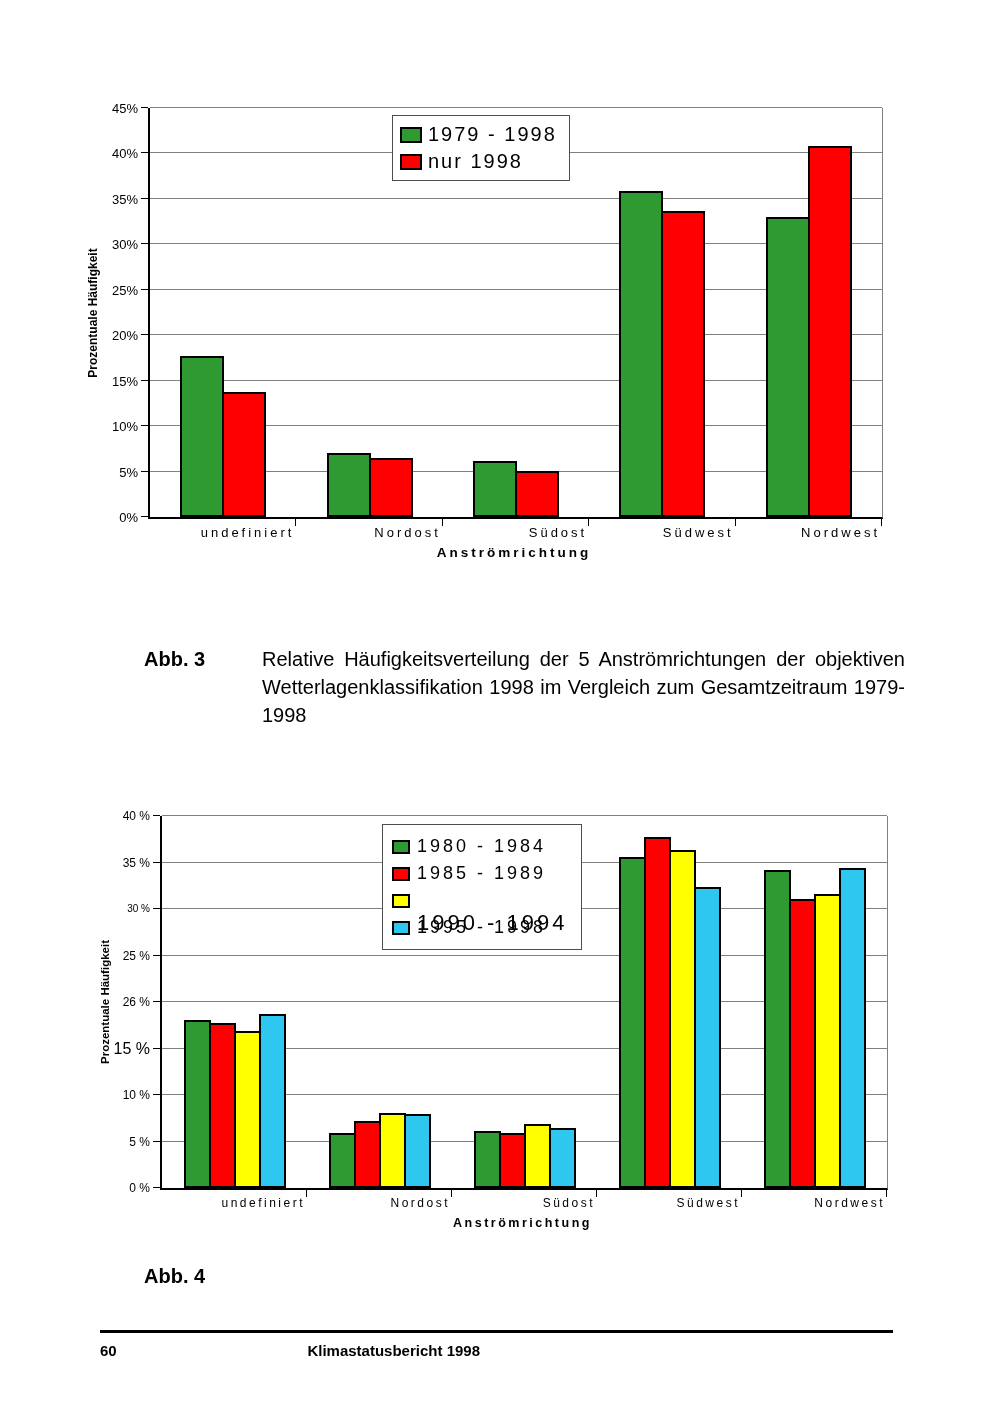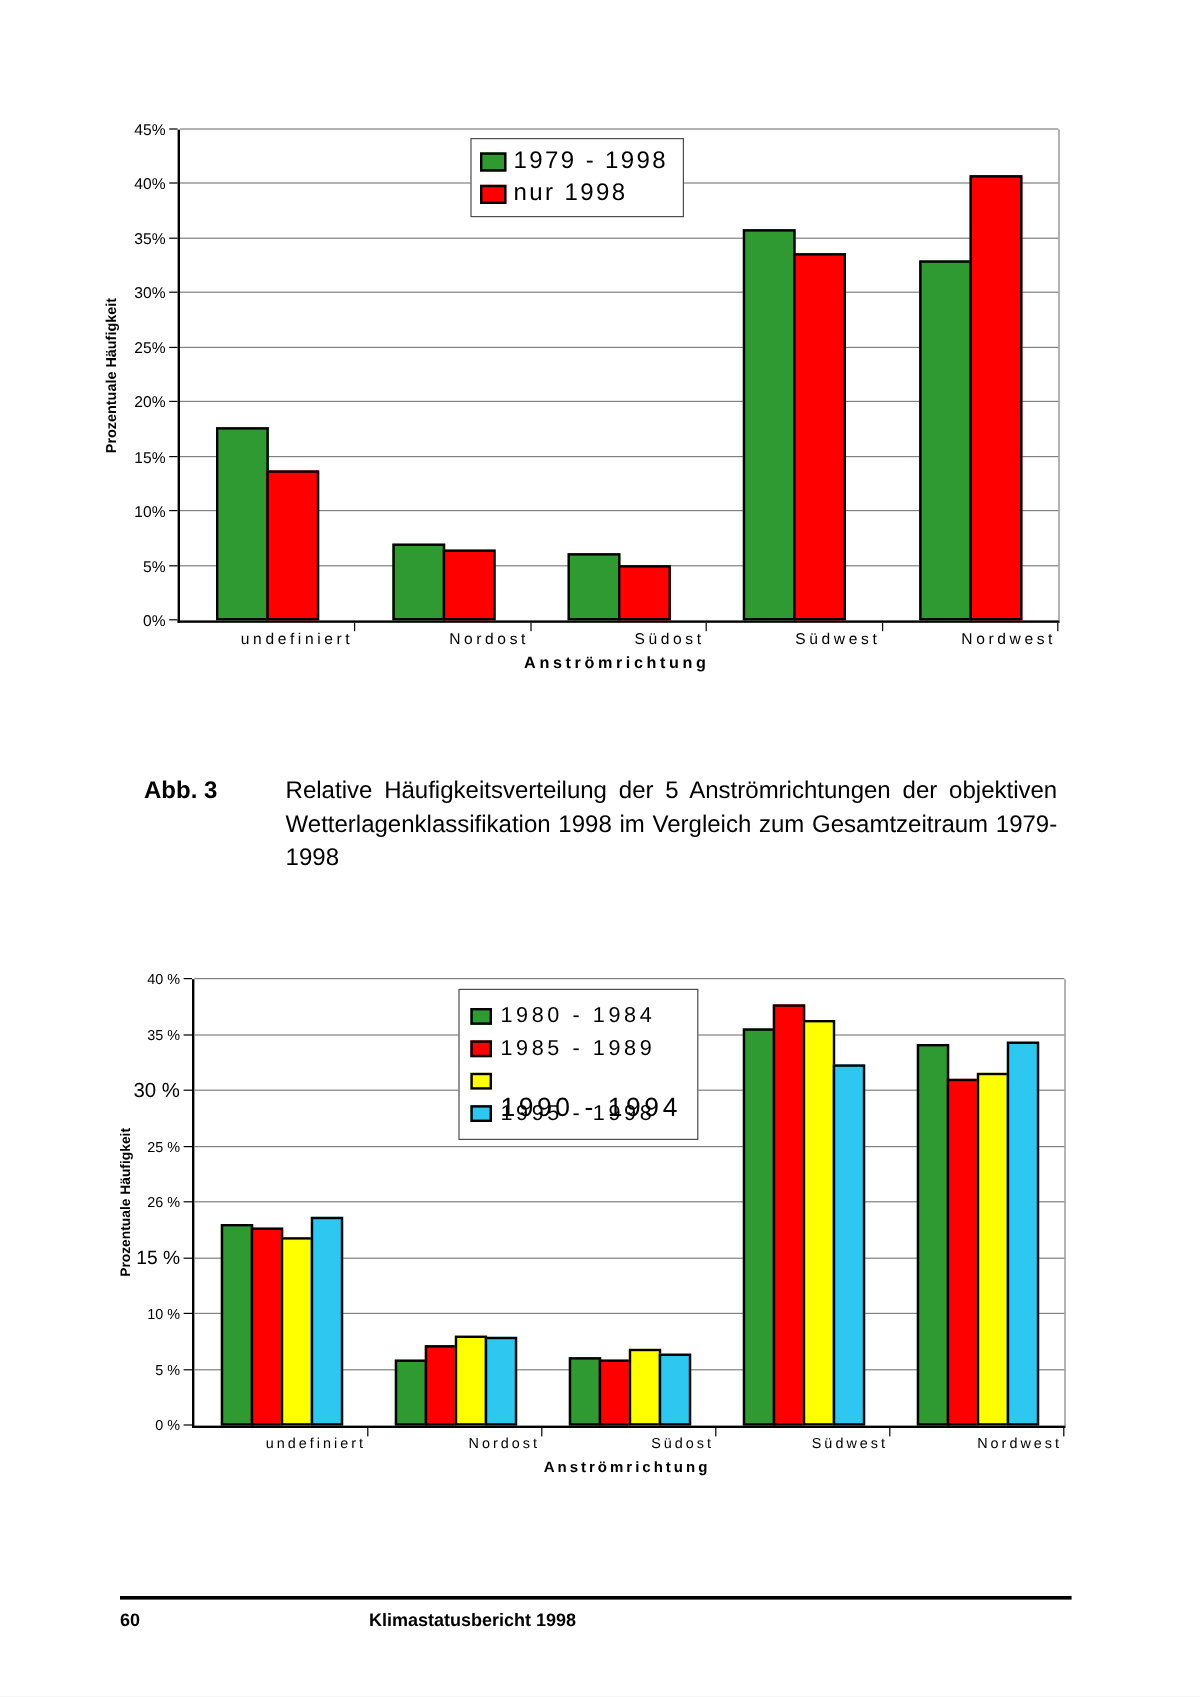--- a/index.html
+++ b/index.html
@@ -20,21 +20,21 @@
   .legend{position:absolute; background:#fff; border:1px solid #4d4d4d; display:flex; flex-direction:column; justify-content:center; z-index:2;}
   .lrow{display:flex; align-items:center;}
   .swatch{display:inline-block; box-sizing:border-box; border:2px solid #000; flex:0 0 auto;}
   .xticks{position:absolute; display:flex;}
   .xticks span{flex:1 1 0; text-align:right; white-space:nowrap;}
   .ylabel{position:absolute; transform:translate(-50%,-50%) rotate(-90deg); font-weight:bold; white-space:nowrap;}
   .xlabel{position:absolute; transform:translateX(-50%); font-weight:bold; white-space:nowrap;}
 
   
   .caption{position:absolute; left:120px; display:flex; font-size:20px; line-height:28px;}
-  .cap-label{width:118px; font-weight:bold; flex:0 0 auto;}
+  .cap-label{width:118px; font-weight:bold; flex:0 0 auto;margin-left:24px;}
   .cap-text{width:643px; text-align:justify;}
 
   
   .footer{position:absolute; left:100px; top:1330px; width:793px;}
   .footer-rule{height:3px; background:#000;}
   .footer-row{display:flex; align-items:baseline; margin-top:9px; font-size:15px; font-weight:bold;}
   .footer-left{width:160px; text-align:left;}
   .footer-center{flex:1; text-align:center;}
   .footer-right{width:220px; text-align:right;}
 </style>
@@ -143,21 +143,21 @@
         <div class="ytickmark" style="bottom: 37.5%;"></div>
         <div class="ytick" style="bottom: 37.5%; font-size: 16px;">15 %</div>
         <div class="gridline" style="bottom: 50%; background: rgb(128, 128, 128);"></div>
         <div class="ytickmark" style="bottom: 50%;"></div>
         <div class="ytick" style="bottom: 50%; font-size: 12px;">26 %</div>
         <div class="gridline" style="bottom: 62.5%; background: rgb(128, 128, 128);"></div>
         <div class="ytickmark" style="bottom: 62.5%;"></div>
         <div class="ytick" style="bottom: 62.5%; font-size: 12px;">25 %</div>
         <div class="gridline" style="bottom: 75%; background: rgb(128, 128, 128);"></div>
         <div class="ytickmark" style="bottom: 75%;"></div>
-        <div class="ytick" style="bottom: 75%; font-size: 17px;">30 %</div>
+        <div class="ytick" style="bottom: 75%; font-size: 10px;">30 %</div>
         <div class="gridline" style="bottom: 87.5%; background: rgb(128, 128, 128);"></div>
         <div class="ytickmark" style="bottom: 87.5%;"></div>
         <div class="ytick" style="bottom: 87.5%; font-size: 12px;">35 %</div>
         <div class="gridline" style="bottom: 100%; background: rgb(128, 128, 128);"></div>
         <div class="ytickmark" style="bottom: 100%;"></div>
         <div class="ytick" style="bottom: 100%; font-size: 12px;">40 %</div>
         <div class="xtickmark" style="left: calc(20% - 1px);"></div>
         <div class="xtickmark" style="left: calc(40% - 1px);"></div>
         <div class="xtickmark" style="left: calc(60% - 1px);"></div>
         <div class="xtickmark" style="left: calc(80% - 1px);"></div>
@@ -217,20 +217,21 @@
         <span>undefiniert</span>
         <span>Nordost</span>
         <span>Südost</span>
         <span>Südwest</span>
         <span>Nordwest</span>
       </div>
     <div class="xlabel" style="left: 522.5px; top: 1216px; font-size: 12.5px; letter-spacing: 2.5px;">Anströmrichtung</div>
   </section>
 
   <section class="caption" style="top:1262px;">
+    <div class="cap-label">Abb. 4</div>
   </section>
 
   <footer class="footer">
     <div class="footer-rule"></div>
     <div class="footer-row">
       <span class="footer-left">60</span>
       <span class="footer-right">Klimastatusbericht 1998</span>
     </div>
   </footer>
 

